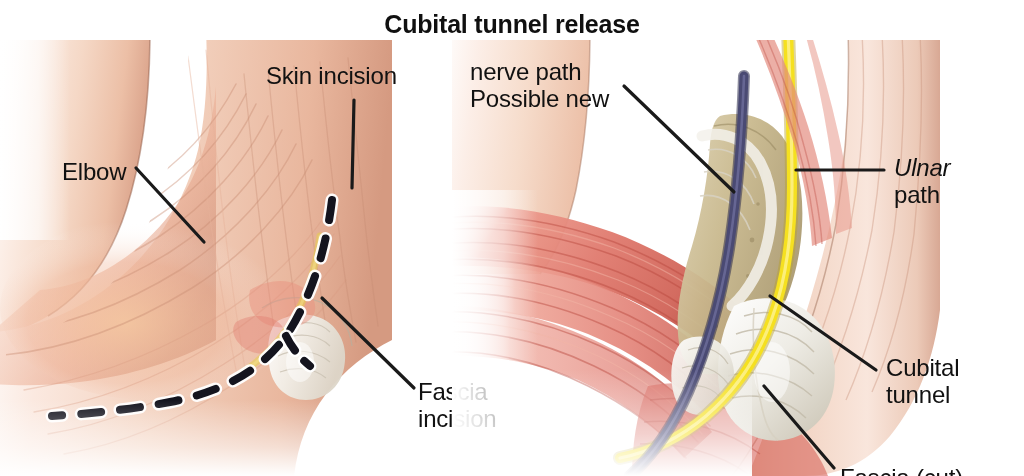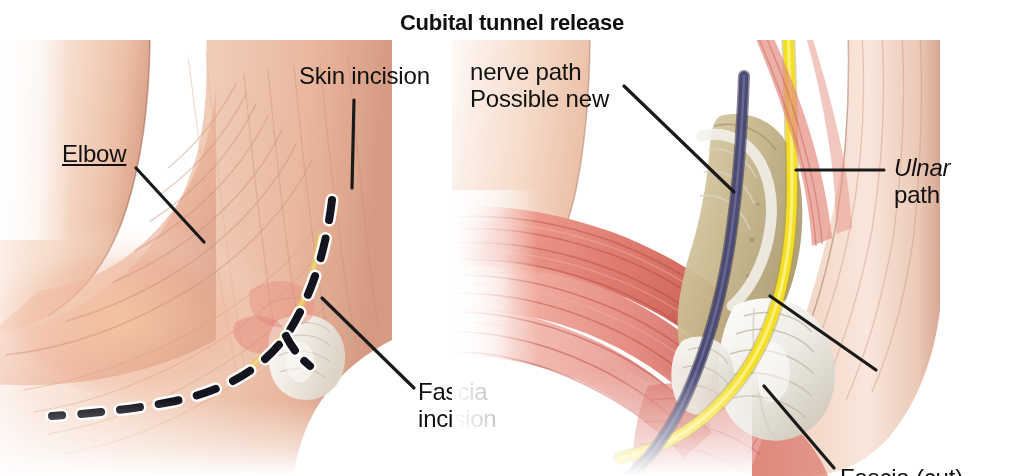--- a/index.html
+++ b/index.html
@@ -16,21 +16,21 @@
     height: 476px;
     background: #ffffff;
     overflow: hidden;
   }
   #title {
     position: absolute;
     top: 10px;
     left: 0;
     width: 1024px;
     text-align: center;
-    font-size: 22px;
+    font-size: 25px;
     font-weight: bold;
     color: #101010;
     letter-spacing: -0.2px;
   }
   .panel {
     position: absolute;
     top: 40px;
     height: 436px;
   }
   #panel-left  { left: 0px;   width: 452px; }
@@ -202,23 +202,23 @@
       <rect x="0" y="360" width="452" height="76" fill="url(#lFadeBottom)"></rect>
       <rect x="0" y="0" width="70" height="200" fill="url(#lFade)"></rect>
 
       <g stroke="#1a1a1a" stroke-width="3.2" fill="none" stroke-linecap="round">
         <line x1="136" y1="128" x2="204" y2="202"></line>
         <line x1="354" y1="60" x2="352" y2="148"></line>
         <line x1="414" y1="348" x2="322" y2="258"></line>
       </g>
     </svg>
 
-    <div class="label" style="left:62px; top:100px;text-decoration:underline;">Elbow</div>
-
-    <div class="label" style="left:299px; top:22px;">Skin incision</div>
+    <div class="label" style="left:62px; top:118px;">Elbow</div>
+
+    <div class="label" style="left:266px; top:22px;">Skin incision</div>
 
     <div style="position:absolute; left:418px; top:338px;">
       <div class="label" style="position:static;">Fascia</div>
       <div class="label" style="position:static;">incision</div>
     </div>
   </div>
 
   <div class="panel" id="panel-right">
 
     <svg class="illus" viewBox="0 0 572 436" preserveAspectRatio="none">
@@ -454,17 +454,21 @@
     <div style="position:absolute; left:18px; top:18px;">
       <div class="label" style="position:static;">nerve path</div>
       <div class="label" style="position:static;">Possible new</div>
     </div>
 
     <div style="position:absolute; left:442px; top:114px;">
       <div class="label" style="position:static;font-style:italic;">Ulnar</div>
       <div class="label" style="position:static;">path</div>
     </div>
 
+    <div style="position:absolute; left:434px; top:314px;">
+      <div class="label" style="position:static;">Cubital</div>
+      <div class="label" style="position:static;">tunnel</div>
+    </div>
 
     <div class="label" style="left:388px; top:424px;">Fascia (cut)</div>
   </div>
 
 </div>
 
 </body></html>

